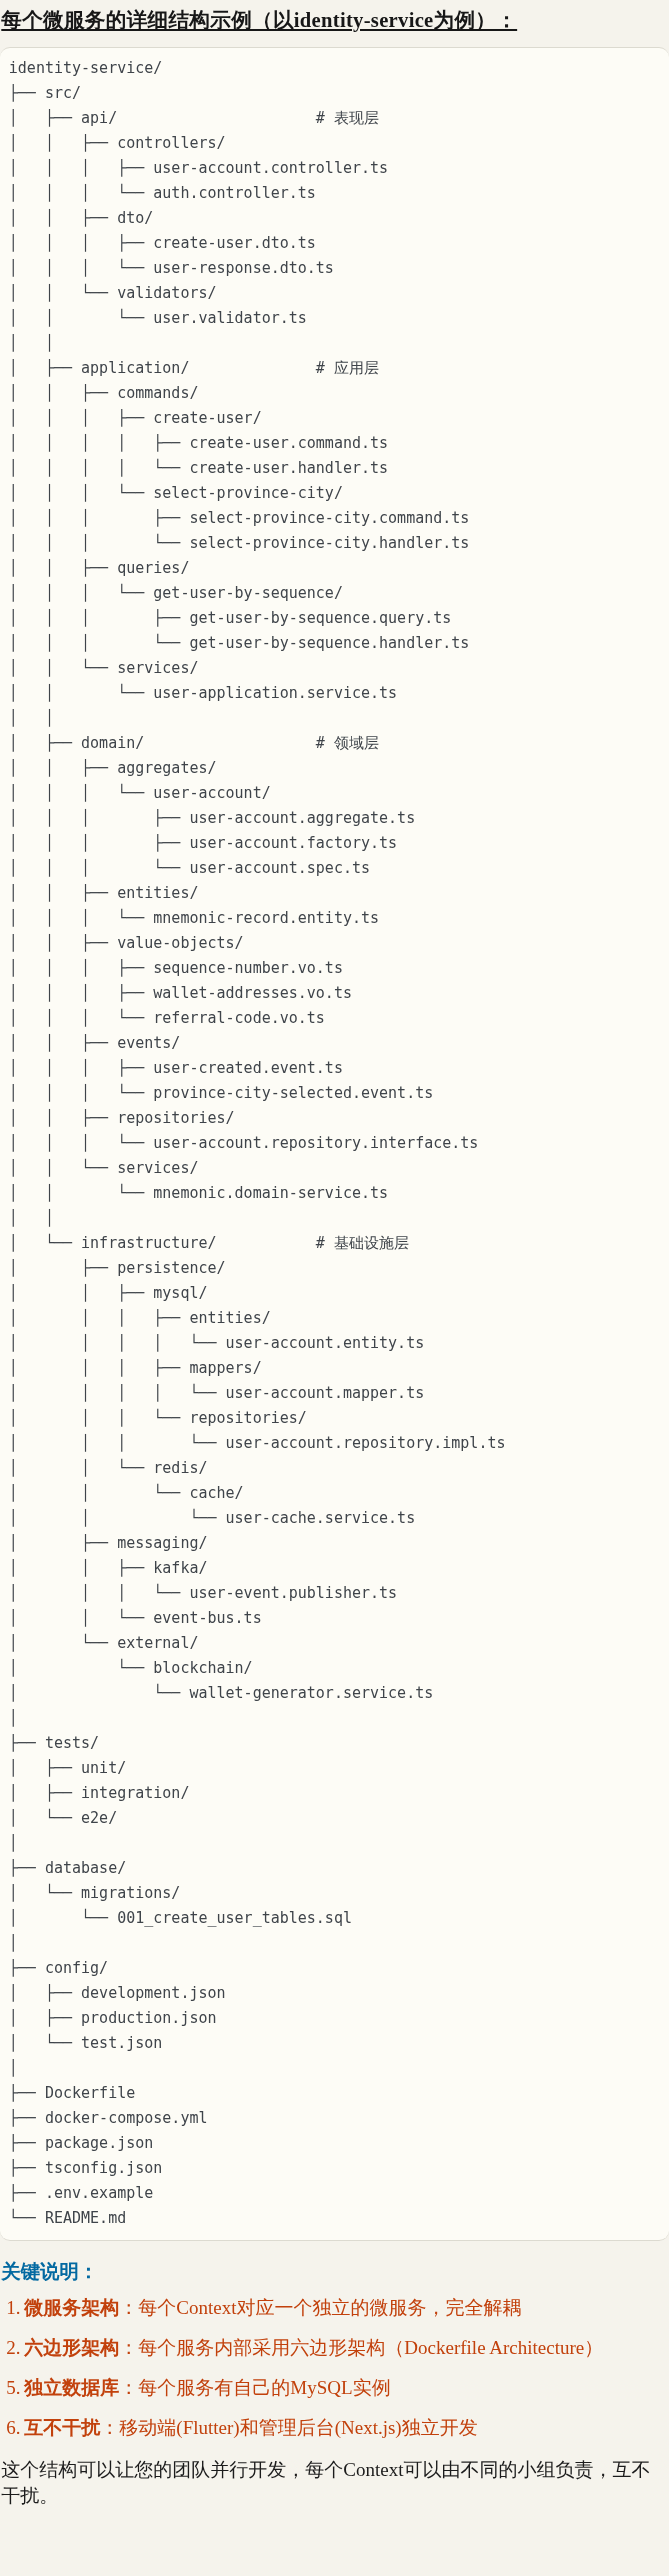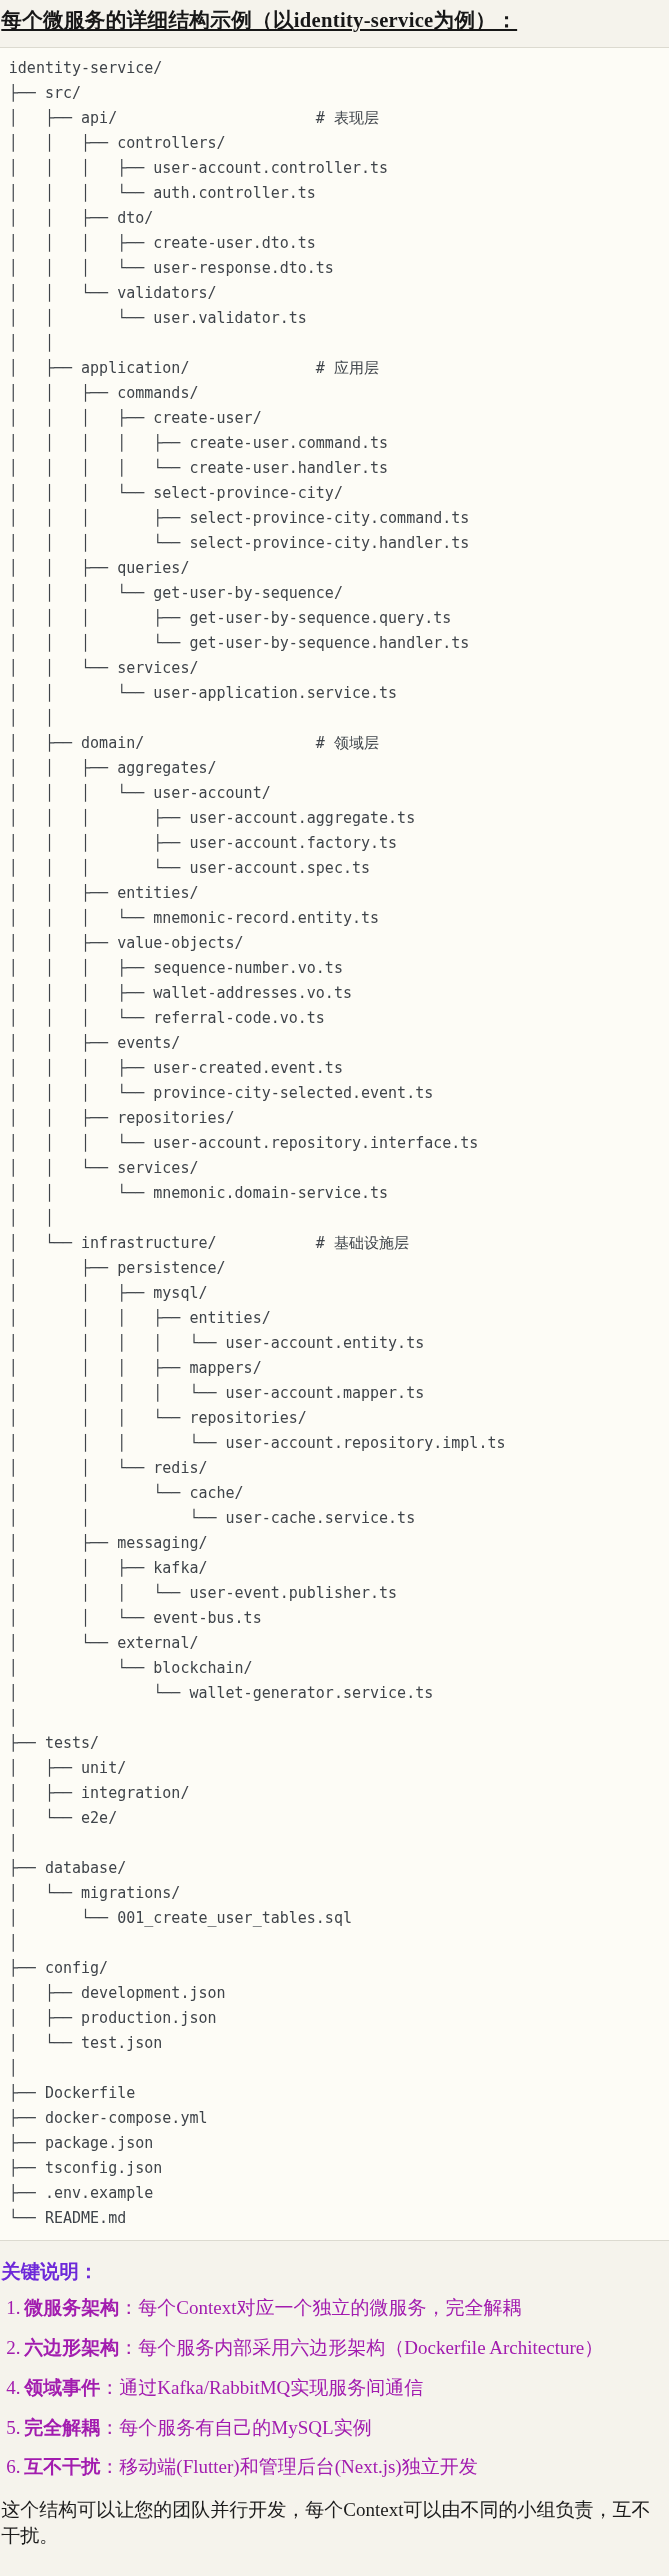--- a/index.html
+++ b/index.html
@@ -22,47 +22,48 @@
     letter-spacing: 0.3px;
     text-decoration: underline;
   }
 
   .code-block {
     margin-top: 13px;
     background: #fdfcf6;
     border-top: 0.6px solid #dcdad0;
     border-bottom: 0.6px solid #dcdad0;
     padding: 8.8px 0 8.8px 8.8px;
+    border-radius: 10px;
   }
   .code-block pre {
     margin: 0;
     font-family: "DejaVu Sans Mono", monospace;
     font-size: 15px;
     line-height: 25px;
     color: #3f444a;
     white-space: pre;
   }
 
   .notes { padding: 0 1.3px; }
   .notes-heading {
     margin: 17px 0 0 0;
     font-size: 19.4px;
     font-weight: bold;
-    color: #6d28d9;
+    color: #0369a1;
   }
   .notes-list {
     list-style: none;
     margin: 10px 0 0 0;
     padding: 0;
   }
   .notes-list li {
     font-size: 19px;
     line-height: 26px;
     margin: 0 0 13.8px 5px;
-    color: #a21caf;
+    color: #c2410c;
   }
   .note-num { margin-right: 3.8px; }
   .note-term { font-weight: bold; }
   .notes-footer {
     margin: 16.3px 0 0 0;
     font-size: 19px;
     line-height: 26px;
     color: #1c1c1c;
   }
 </style>
@@ -167,24 +168,21 @@
     <h2 class="notes-heading">关键说明：</h2>
 
     <ol class="notes-list">
       <li>
         <span class="note-num">1.</span><span class="note-term">微服务架构</span><span>：</span><span>每个Context对应一个独立的微服务，完全解耦</span>
       </li>
       <li>
         <span class="note-num">2.</span><span class="note-term">六边形架构</span><span>：</span><span>每个服务内部采用六边形架构（Dockerfile Architecture）</span>
       </li>
       <li>
-        <span class="note-num">4.</span><span class="note-term">领域事件</span><span>：</span><span>通过Kafka/RabbitMQ实现服务间通信</span>
-      </li>
-      <li>
-        <span class="note-num">5.</span><span class="note-term">完全解耦</span><span>：</span><span>每个服务有自己的MySQL实例</span>
+        <span class="note-num">5.</span><span class="note-term">独立数据库</span><span>：</span><span>每个服务有自己的MySQL实例</span>
       </li>
       <li>
         <span class="note-num">6.</span><span class="note-term">互不干扰</span><span>：</span><span>移动端(Flutter)和管理后台(Next.js)独立开发</span>
       </li>
     </ol>
 
     <p class="notes-footer">这个结构可以让您的团队并行开发，每个Context可以由不同的小组负责，互不干扰。</p>
   </div>
 
 </div>

